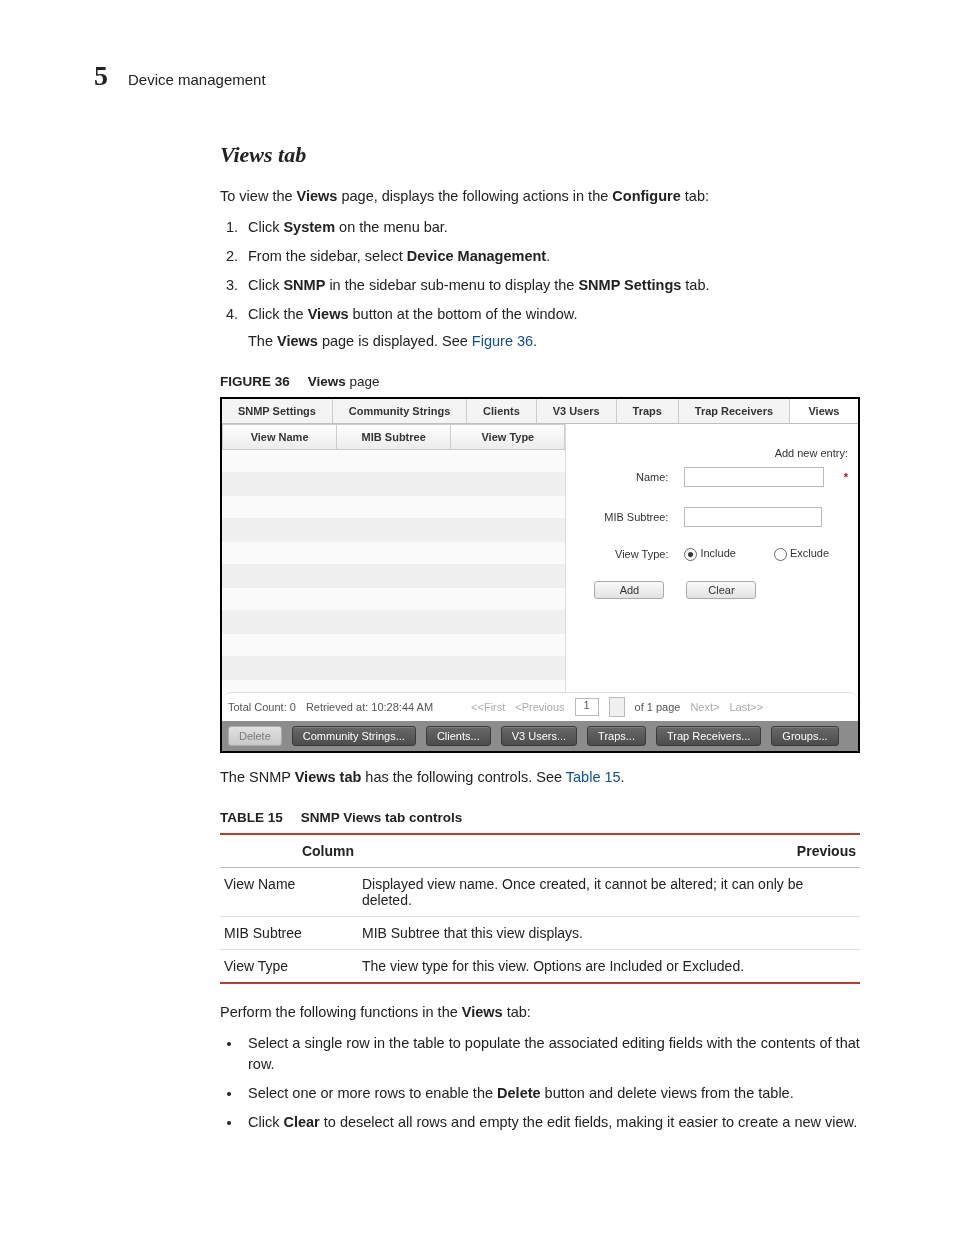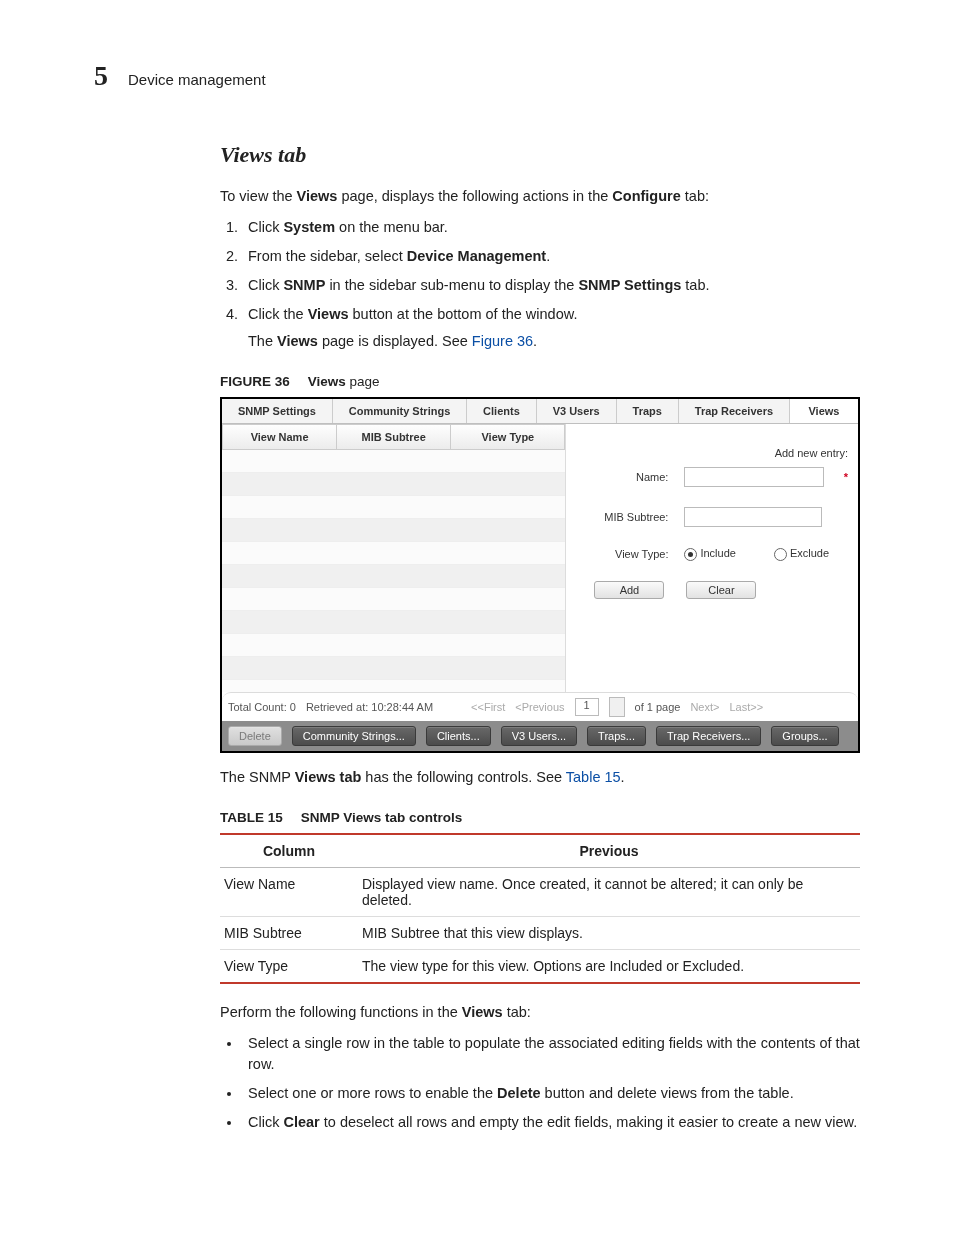--- a/index.html
+++ b/index.html
@@ -179,21 +179,21 @@
   }
 
   
   table.doc-table {
     border-collapse: collapse;
     width: 100%;
     font-size: 14px;
     margin-bottom: 18px;
   }
   .doc-table th {
-    text-align: center;
+    text-align: right;
     font-weight: bold;
     padding: 8px 4px;
     border-top: 2px solid #c0392b;
     border-bottom: 1px solid #bbb;
   }
   .doc-table td {
     padding: 8px 4px;
     border-bottom: 1px solid #ddd;
     vertical-align: top;
   }

